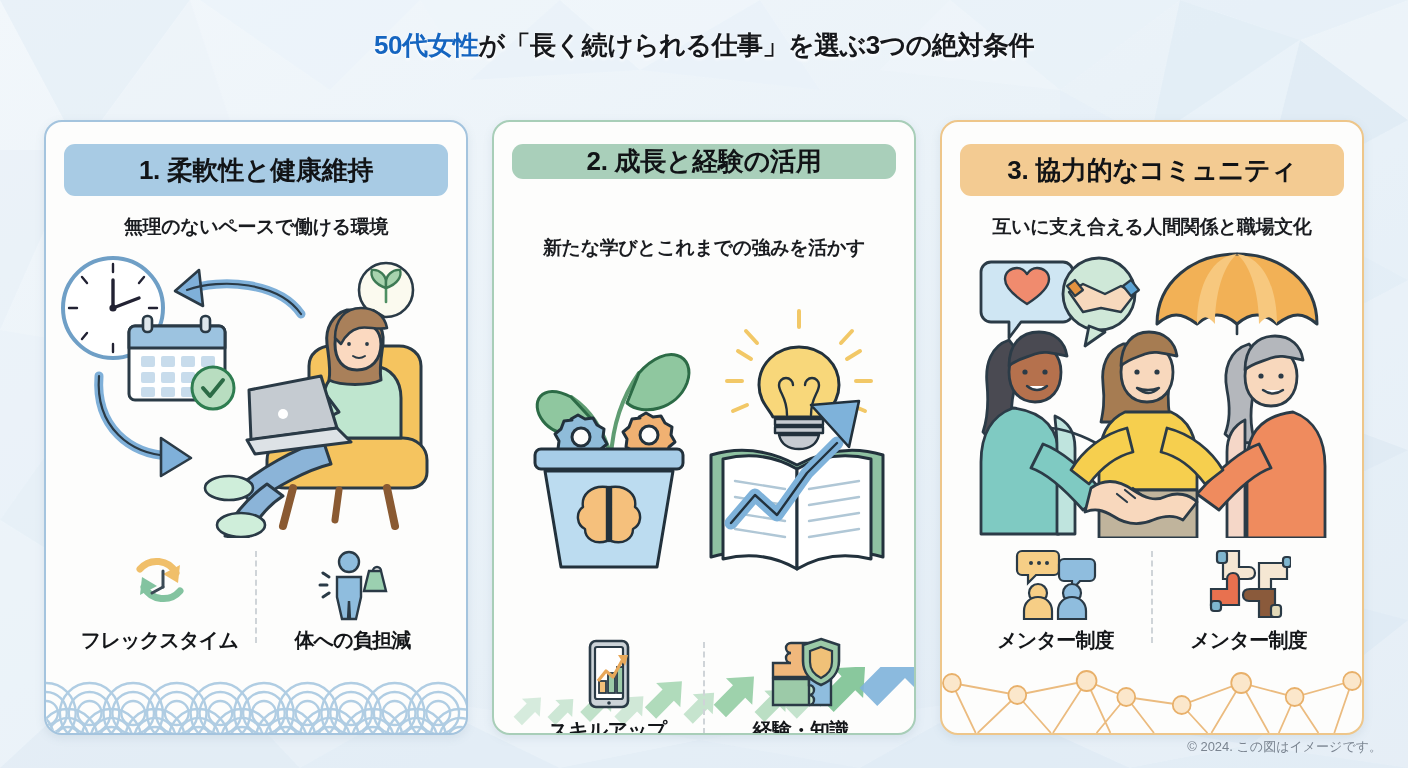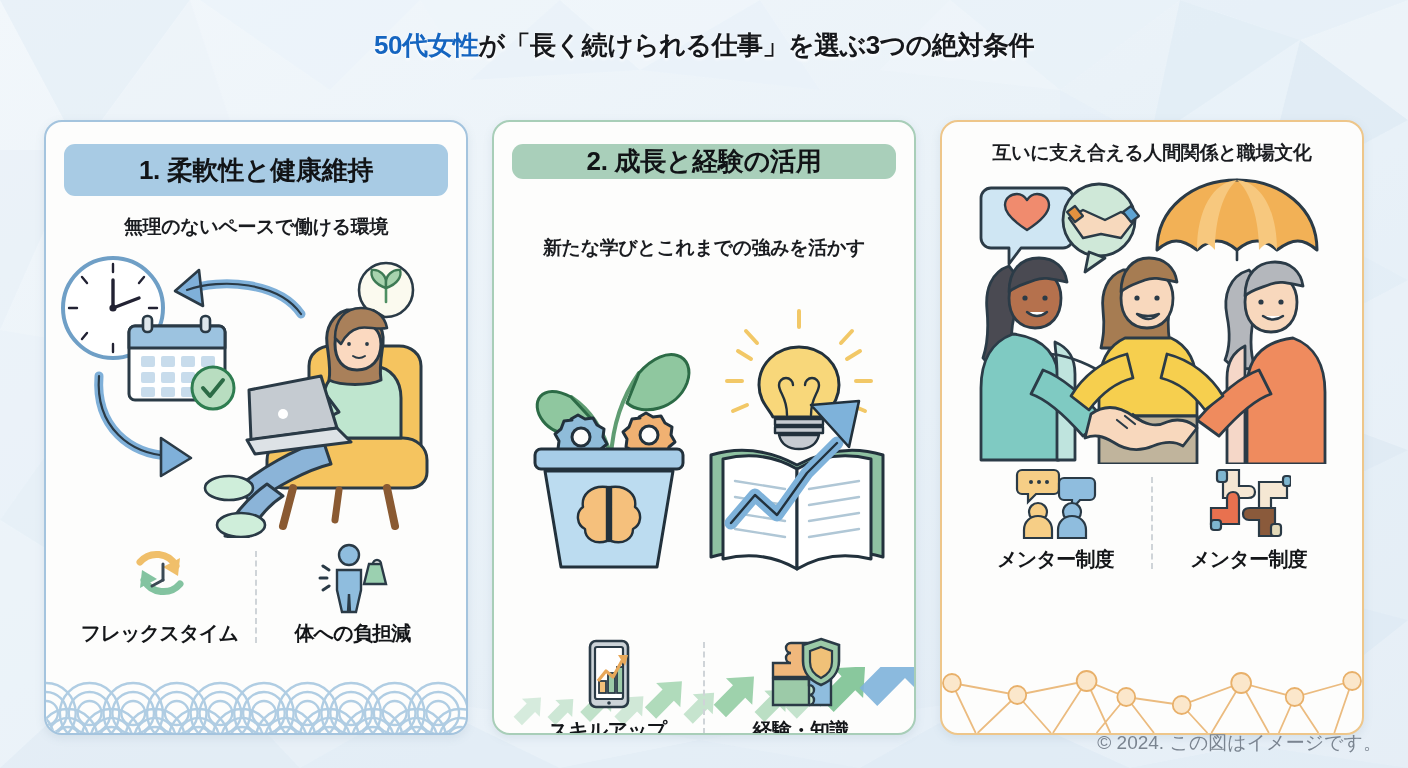--- a/index.html
+++ b/index.html
@@ -115,21 +115,21 @@
     position: relative;
   }
   .illus svg { display: block; width: 100%; height: 100%; }
 
   
   .subrow {
     margin-top: 2px;
     width: 384px;
     height: 120px;
     display: flex;
-    align-items: flex-start;
+    align-items: center;
     position: relative;
     z-index: 3;
   }
   .subcell {
     flex: 1;
     display: flex;
     flex-direction: column;
     align-items: center;
     justify-content: flex-end;
   }
@@ -163,21 +163,21 @@
     height: 66px;
     z-index: 1;
   }
   .deco svg { display: block; width: 100%; height: 100%; }
 
   
   #footer {
     position: absolute;
     right: 26px;
     bottom: 12px;
-    font-size: 19px;
+    font-size: 13px;
     color: #7a8490;
     z-index: 6;
     white-space: nowrap;
   }
 </style>
 </head>
 <body>
 
 <div id="stage">
 
@@ -554,20 +554,21 @@
             <g transform="translate(378,30) scale(1.8) rotate(-45)" fill="#7eb2da" opacity="0.9">
                 <path d="M0 -7 h22 v-8 l17 15 l-17 15 v-8 h-22z"></path>
               </g>
           </g>
         </svg>
       </div>
     </div>
 
     <div class="card c3">
 
+      <div class="card-header">3. 協力的なコミュニティ</div>
       <div class="card-sub">互いに支え合える人間関係と職場文化</div>
 
       <div class="illus">
         <svg viewBox="0 0 410 290">
           <g stroke="#2b3b47" stroke-width="2.8" stroke-linecap="round" stroke-linejoin="round">
 
             <path d="M44 14 h72 a10 10 0 0 1 10 10 v40 a10 10 0 0 1 -10 10 h-42 l-12 16 l0 -16 h-18 a10 10 0 0 1 -10 -10 v-40 a10 10 0 0 1 10 -10z" fill="#cfe6f3" stroke="#2b3b47"></path>
             <path d="M80 56 c-14 -9 -22 -17 -22 -25 c0 -7 6 -11 12 -11 c5 0 8 3 10 6 c2 -3 5 -6 10 -6 c6 0 12 4 12 11 c0 8 -8 16 -22 25z" fill="#f08b6e" stroke="#2b3b47" stroke-width="2.4"></path>
 
             <circle cx="152" cy="46" r="36" fill="#cfe8d8" stroke="#2b3b47"></circle>

